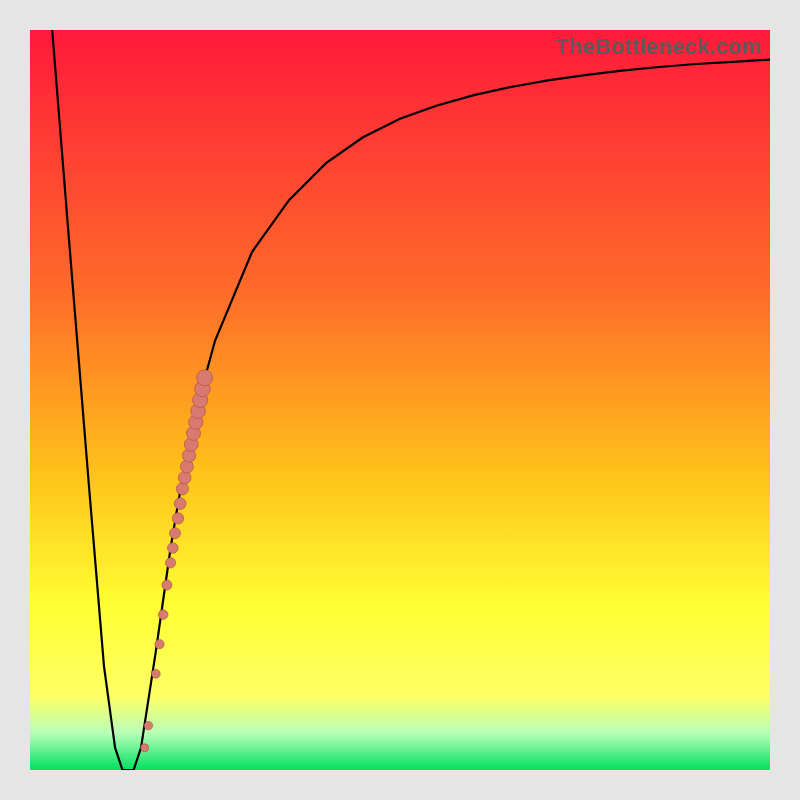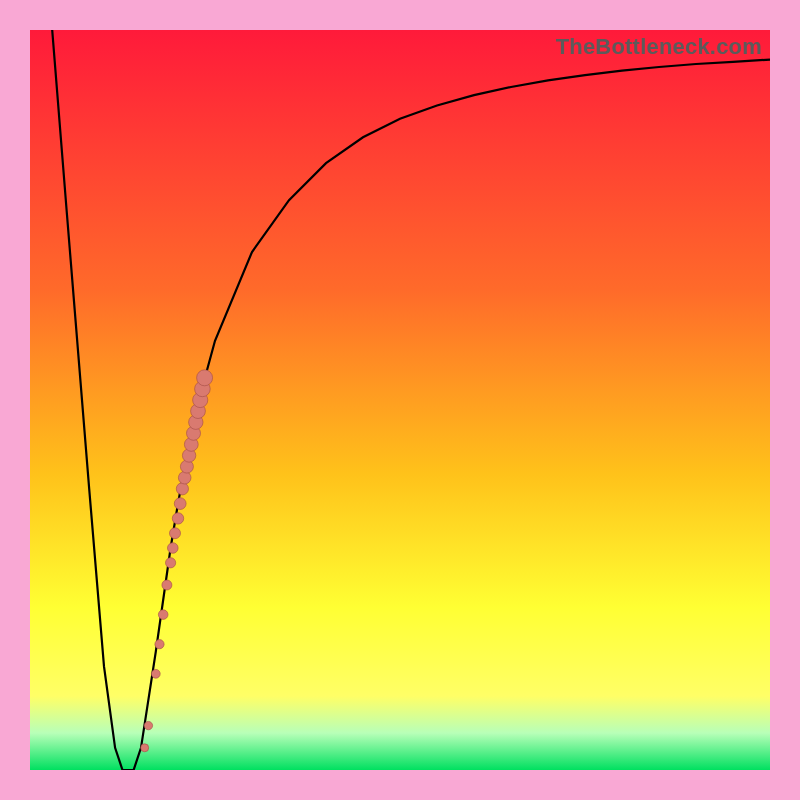--- a/index.html
+++ b/index.html
@@ -8,21 +8,21 @@
     width: 800px;
     height: 800px;
     background: #000;
     overflow: hidden;
     font-family: Arial, Helvetica, sans-serif;
   }
   .frame {
     position: relative;
     width: 800px;
     height: 800px;
-    background: #f9a8d4;
+    background: #e5e5e5;
   }
   .plot {
     position: absolute;
     left: 30px;
     top: 30px;
     width: 740px;
     height: 740px;
     overflow: hidden;
   }
   .watermark {

